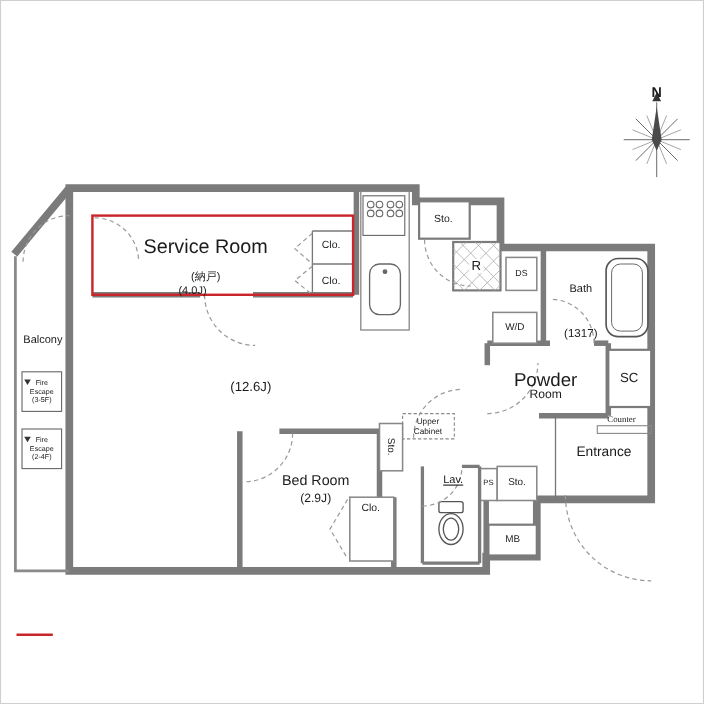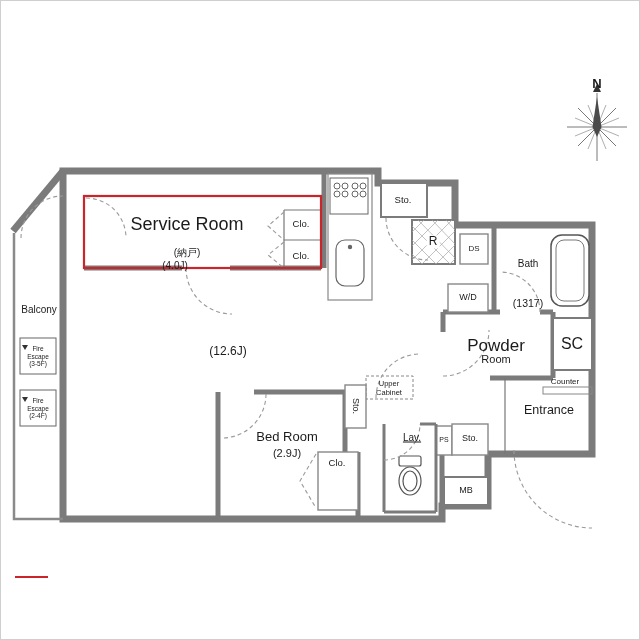--- a/index.html
+++ b/index.html
@@ -175,22 +175,22 @@
   <div class="lbl" style="left:403px;top:200px;font-size:9.5px;">Sto.</div>
   <div class="lbl bgwhite" style="left:433px;top:242px;font-size:12px;">R</div>
   <div class="lbl" style="left:474px;top:249px;font-size:8px;">DS</div>
 
   <div class="lbl" style="left:528px;top:263px;font-size:10px;">Bath</div>
   <div class="lbl" style="left:528px;top:278px;font-size:10.5px;margin-top:26px;">(1317)</div>
 
   <div class="lbl" style="left:468px;top:298px;font-size:9px;">W/D</div>
   <div class="lbl" style="left:496px;top:346px;font-size:17px;">Powder</div>
   <div class="lbl" style="left:496px;top:359px;font-size:11px;">Room</div>
-  <div class="lbl" style="left:572px;top:344px;font-size:16px;">SC</div>
-  <div class="lbl" style="left:565px;top:382px;font-size:8px;">Counter</div>
+  <div class="lbl" style="left:572px;top:344px;font-size:12px;">SC</div>
+  <div class="lbl" style="left:565px;top:382px;font-size:8px;font-family:Liberation Serif, serif;">Counter</div>
   <div class="lbl" style="left:549px;top:411px;font-size:12.5px;">Entrance</div>
 
   <div class="lbl" style="left:389px;top:384px;font-size:7.5px;">Upper</div>
   <div class="lbl" style="left:389px;top:393px;font-size:7.5px;">Cabinet</div>
   <div class="lbl vert" style="left:355px;top:406px;font-size:9px;">Sto.</div>
 
   <div class="lbl" style="left:228px;top:352px;font-size:12px;">(12.6J)</div>
 
   <div class="lbl" style="left:287px;top:437px;font-size:13px;">Bed Room</div>
   <div class="lbl" style="left:287px;top:453px;font-size:11px;">(2.9J)</div>

